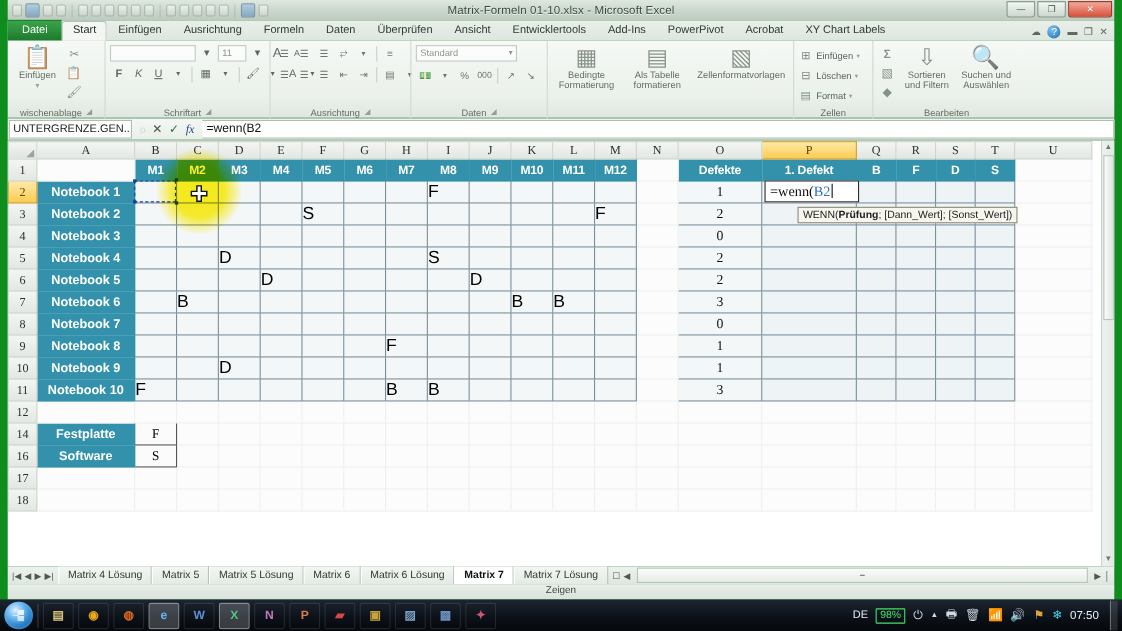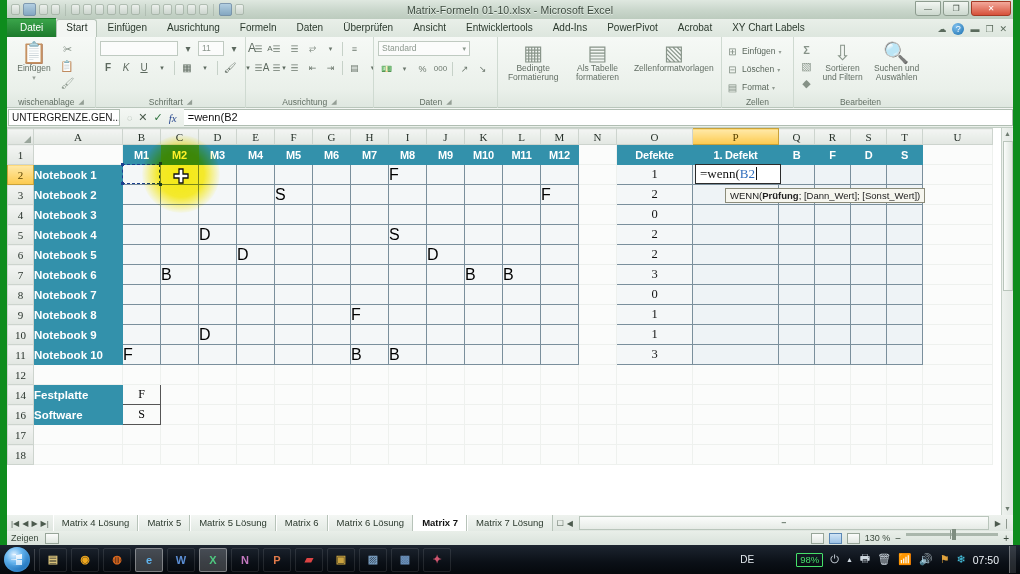--- a/index.html
+++ b/index.html
@@ -193,21 +193,21 @@
   td.cell.blank { border-color: #eef1ee; }
   
   td.mx { border: 1px solid #7a8f9c; background: #f4f7f8; }
   td.hdrblue {
     background: #3391ab; color: #fff; font-weight: bold; font-size: 11px;
     border: 1px solid #3391ab; font-family: "Liberation Sans", sans-serif;
     text-align: center; letter-spacing: -.2px;
   }
   td.lblblue {
     background: #3391ab; color: #fff; font-weight: bold; font-size: 11.5px;
-    border: 1px solid #3391ab; text-align: left; padding-right: 6px;
+    border: 1px solid #3391ab; text-align: center; padding-right: 6px;
     font-family: "Liberation Sans", sans-serif;
   }
   td.defcell {
     border: 1px solid #7a8f9c; background: #f4f7f8;
     font-size: 12.5px; color: #111; text-align: center;
     font-family: "Liberation Serif", serif;
   }
   td.pcell { border: 1px solid #7a8f9c; background: #eef3f6; }
   td.legval {
     border: 1px solid #555; background: #fafbfa; font-size: 12px;
@@ -267,21 +267,21 @@
     flex: 1; margin: 1px 2px; background: linear-gradient(#fbfcfb,#e6ebe6);
     border: 1px solid #b9c5bb; position: relative; display:flex; align-items:center; justify-content:center;
     font-size: 7px; color: #7c8a7e;
   }
 
   
   .statusbar {
     position: absolute; left: 7px; top: 531px; width: 1006px; height: 14px;
     background: linear-gradient(#e9efe9, #d9e2db);
     display: flex; align-items: center; font-size: 9px; color: #39473b;
-    padding: 0 4px; gap: 6px;
+    padding: 0 4px; gap: 6px; flex-direction: column;
   }
   .sb-right { margin-left: auto; display: flex; align-items: flex-start; gap: 5px; }
   .viewbtn { width: 13px; height: 11px; border: 1px solid #97a599; background: linear-gradient(#fbfcfb,#e2e8e3); }
   .viewbtn.on { background: linear-gradient(#cfe3f5,#9dc3e6); border-color:#5b87b5; }
   .zoomtrack { width: 92px; height: 3px; background: #aab7ac; position: relative; }
   .zoomtrack .knob { position:absolute; left: 46px; top: -4px; width: 4px; height: 11px; background:#7e8d80; }
   .zoomtrack .mid { position:absolute; left: 44px; top:-3px; width:1px; height:9px; background:#8d9b8f; }
 
   
   .taskbar {
@@ -308,21 +308,21 @@
     width: 28px; height: 24px; border-radius: 2px; flex: none;
     display: flex; align-items: center; justify-content: center;
     font-size: 11px; font-weight: bold; color: #fff;
     border: 1px solid rgba(255,255,255,.10);
   }
   .tbicon.active { background: rgba(255,255,255,.20); border-color: rgba(255,255,255,.35); }
   .tray { margin-left: auto; display: flex; align-items: center; gap: 7px; padding-right: 6px; }
   .tray .lang { font-size: 10px; color: #e6ecf2; }
   .tray .batt {
     font-size: 9.5px; color: #46e06a; border: 1px solid #46e06a;
-    padding: 0 3px; line-height: 12px; border-radius: 1px; margin-left: 35px;
+    padding: 0 3px; line-height: 12px; border-radius: 1px;
   }
   .tray .ti { font-size: 11px; color: #cfd8e0; }
   .tray .clock { font-size: 10.5px; color: #eef3f8; }
   .showdesk { width: 7px; height: 27px; background: rgba(255,255,255,.12); border-left: 1px solid rgba(255,255,255,.3); }
 
   .greenband-l { position: absolute; left: 0; top: 0; width: 7px; height: 545px; background: #0e8c1d; }
   .greenband-r { position: absolute; right: 0; top: 0; width: 7px; height: 545px; background: #0e8c1d; }
 
   .vscroll {
     position: absolute; right: 0; top: 0; width: 12px; height: 387px;

